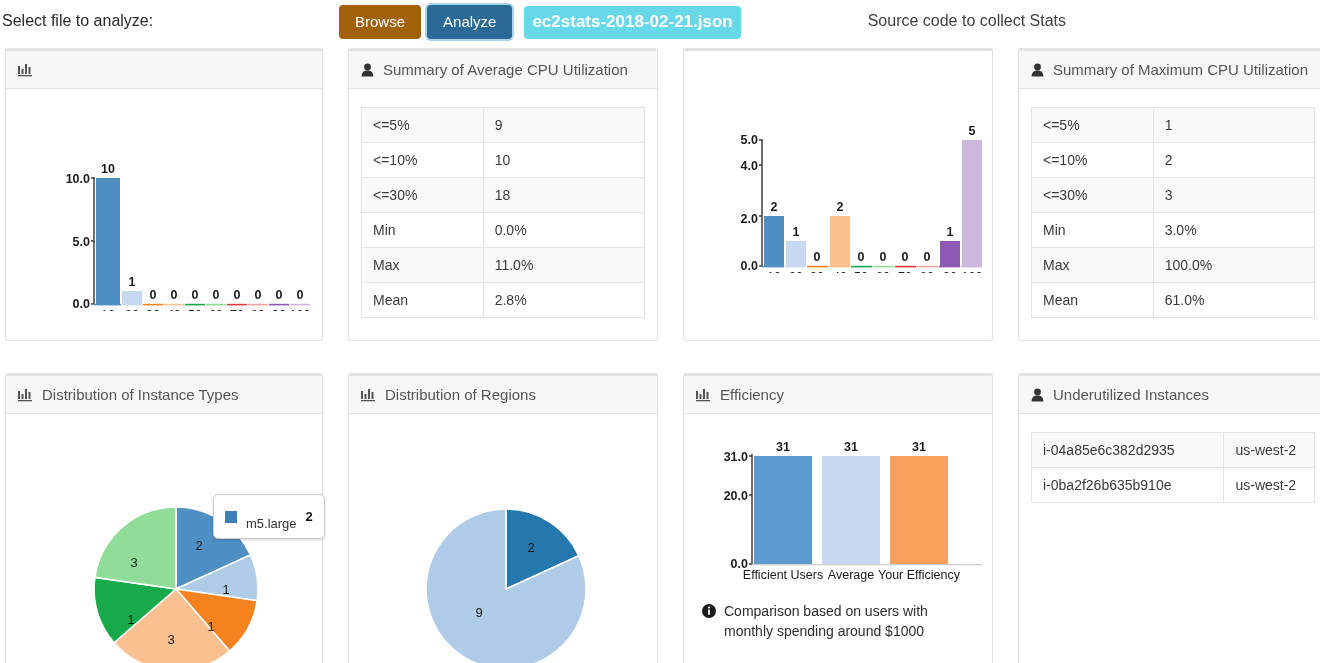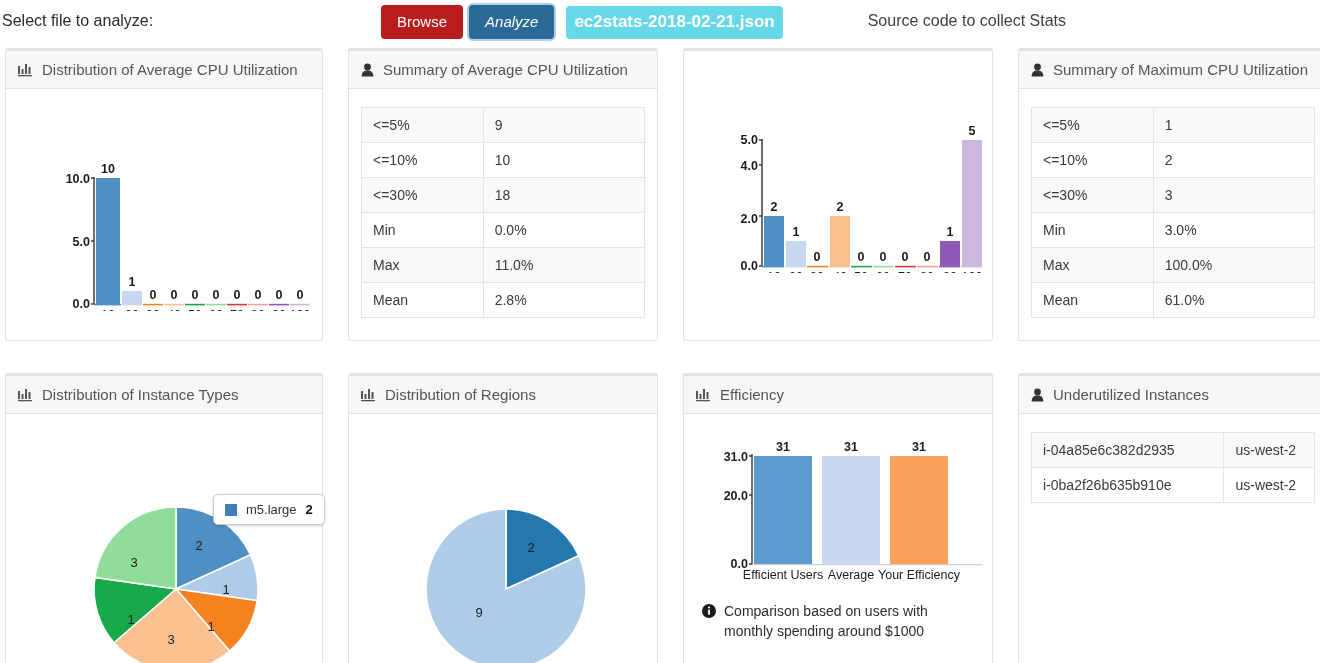--- a/index.html
+++ b/index.html
@@ -30,22 +30,22 @@
   .btn {
     font-size: 15px;
     color: #ffffff;
     border: none;
     border-radius: 4px;
     padding: 9px 16px 10px;
     cursor: pointer;
     font-family: "Liberation Sans", sans-serif;
     line-height: 1;
   }
-  .btn-browse { background: #b91c1c; margin-left: 42px; }
-  .btn-analyze { background: #2b6a96; box-shadow: 0 0 0 2px #aad2ea; font-style: italic; }
+  .btn-browse { background: #a16207; }
+  .btn-analyze { background: #2b6a96; box-shadow: 0 0 0 2px #aad2ea; }
   .file-badge {
     background: #67d8e8;
     color: #ffffff;
     font-size: 17px;
     font-weight: bold;
     border-radius: 4px;
     padding: 6px 8px 7px;
     margin-left: 6px;
     white-space: nowrap;
   }
@@ -133,21 +133,21 @@
     box-shadow: 0 1px 3px rgba(0,0,0,.18);
     padding: 7px 11px;
     display: flex;
     align-items: center;
     gap: 9px;
     font-size: 13px;
     z-index: 20;
     white-space: nowrap;
   }
   .tt-swatch { width: 12px; height: 12px; background: #3f7fb5; display: inline-block; }
-  .tt-label { color: #333333; }
+  .tt-label { color: #333333; margin-top: 14px; }
   .tt-value { color: #111111; font-weight: bold; }
 
   .eff-note {
     display: flex;
     gap: 8px;
     font-size: 14px;
     color: #2d2d2d;
     padding: 2px 4px 8px 6px;
     line-height: 1.45;
     align-items: flex-start;
@@ -173,21 +173,20 @@
     <div class="panel-head">
       <span class="ico">
         <svg width="15" height="14" viewBox="0 0 15 14">
           <rect x="0" y="3" width="2" height="8" fill="#555"></rect>
           <rect x="3.5" y="6" width="2" height="5" fill="#555"></rect>
           <rect x="7" y="1" width="2" height="10" fill="#555"></rect>
           <rect x="10.5" y="4" width="2" height="7" fill="#555"></rect>
           <rect x="0" y="12" width="14" height="1.3" fill="#555"></rect>
         </svg>
       </span>
-      <span class="panel-title">Distribution of Average CPU Utilization</span>
     </div>
     <div class="panel-body">
       <div class="chart-wrap">
         <svg class="chart" width="292" height="212" viewBox="0 0 292 212">
 
           <text class="ax-lab" x="72" y="84" text-anchor="end">10.0</text>
           <text class="ax-lab" x="72" y="147" text-anchor="end">5.0</text>
           <text class="ax-lab" x="72" y="210" text-anchor="end" style="display:none">x</text>
           <text class="ax-lab" x="72" y="209" text-anchor="end">0.0</text>
 

